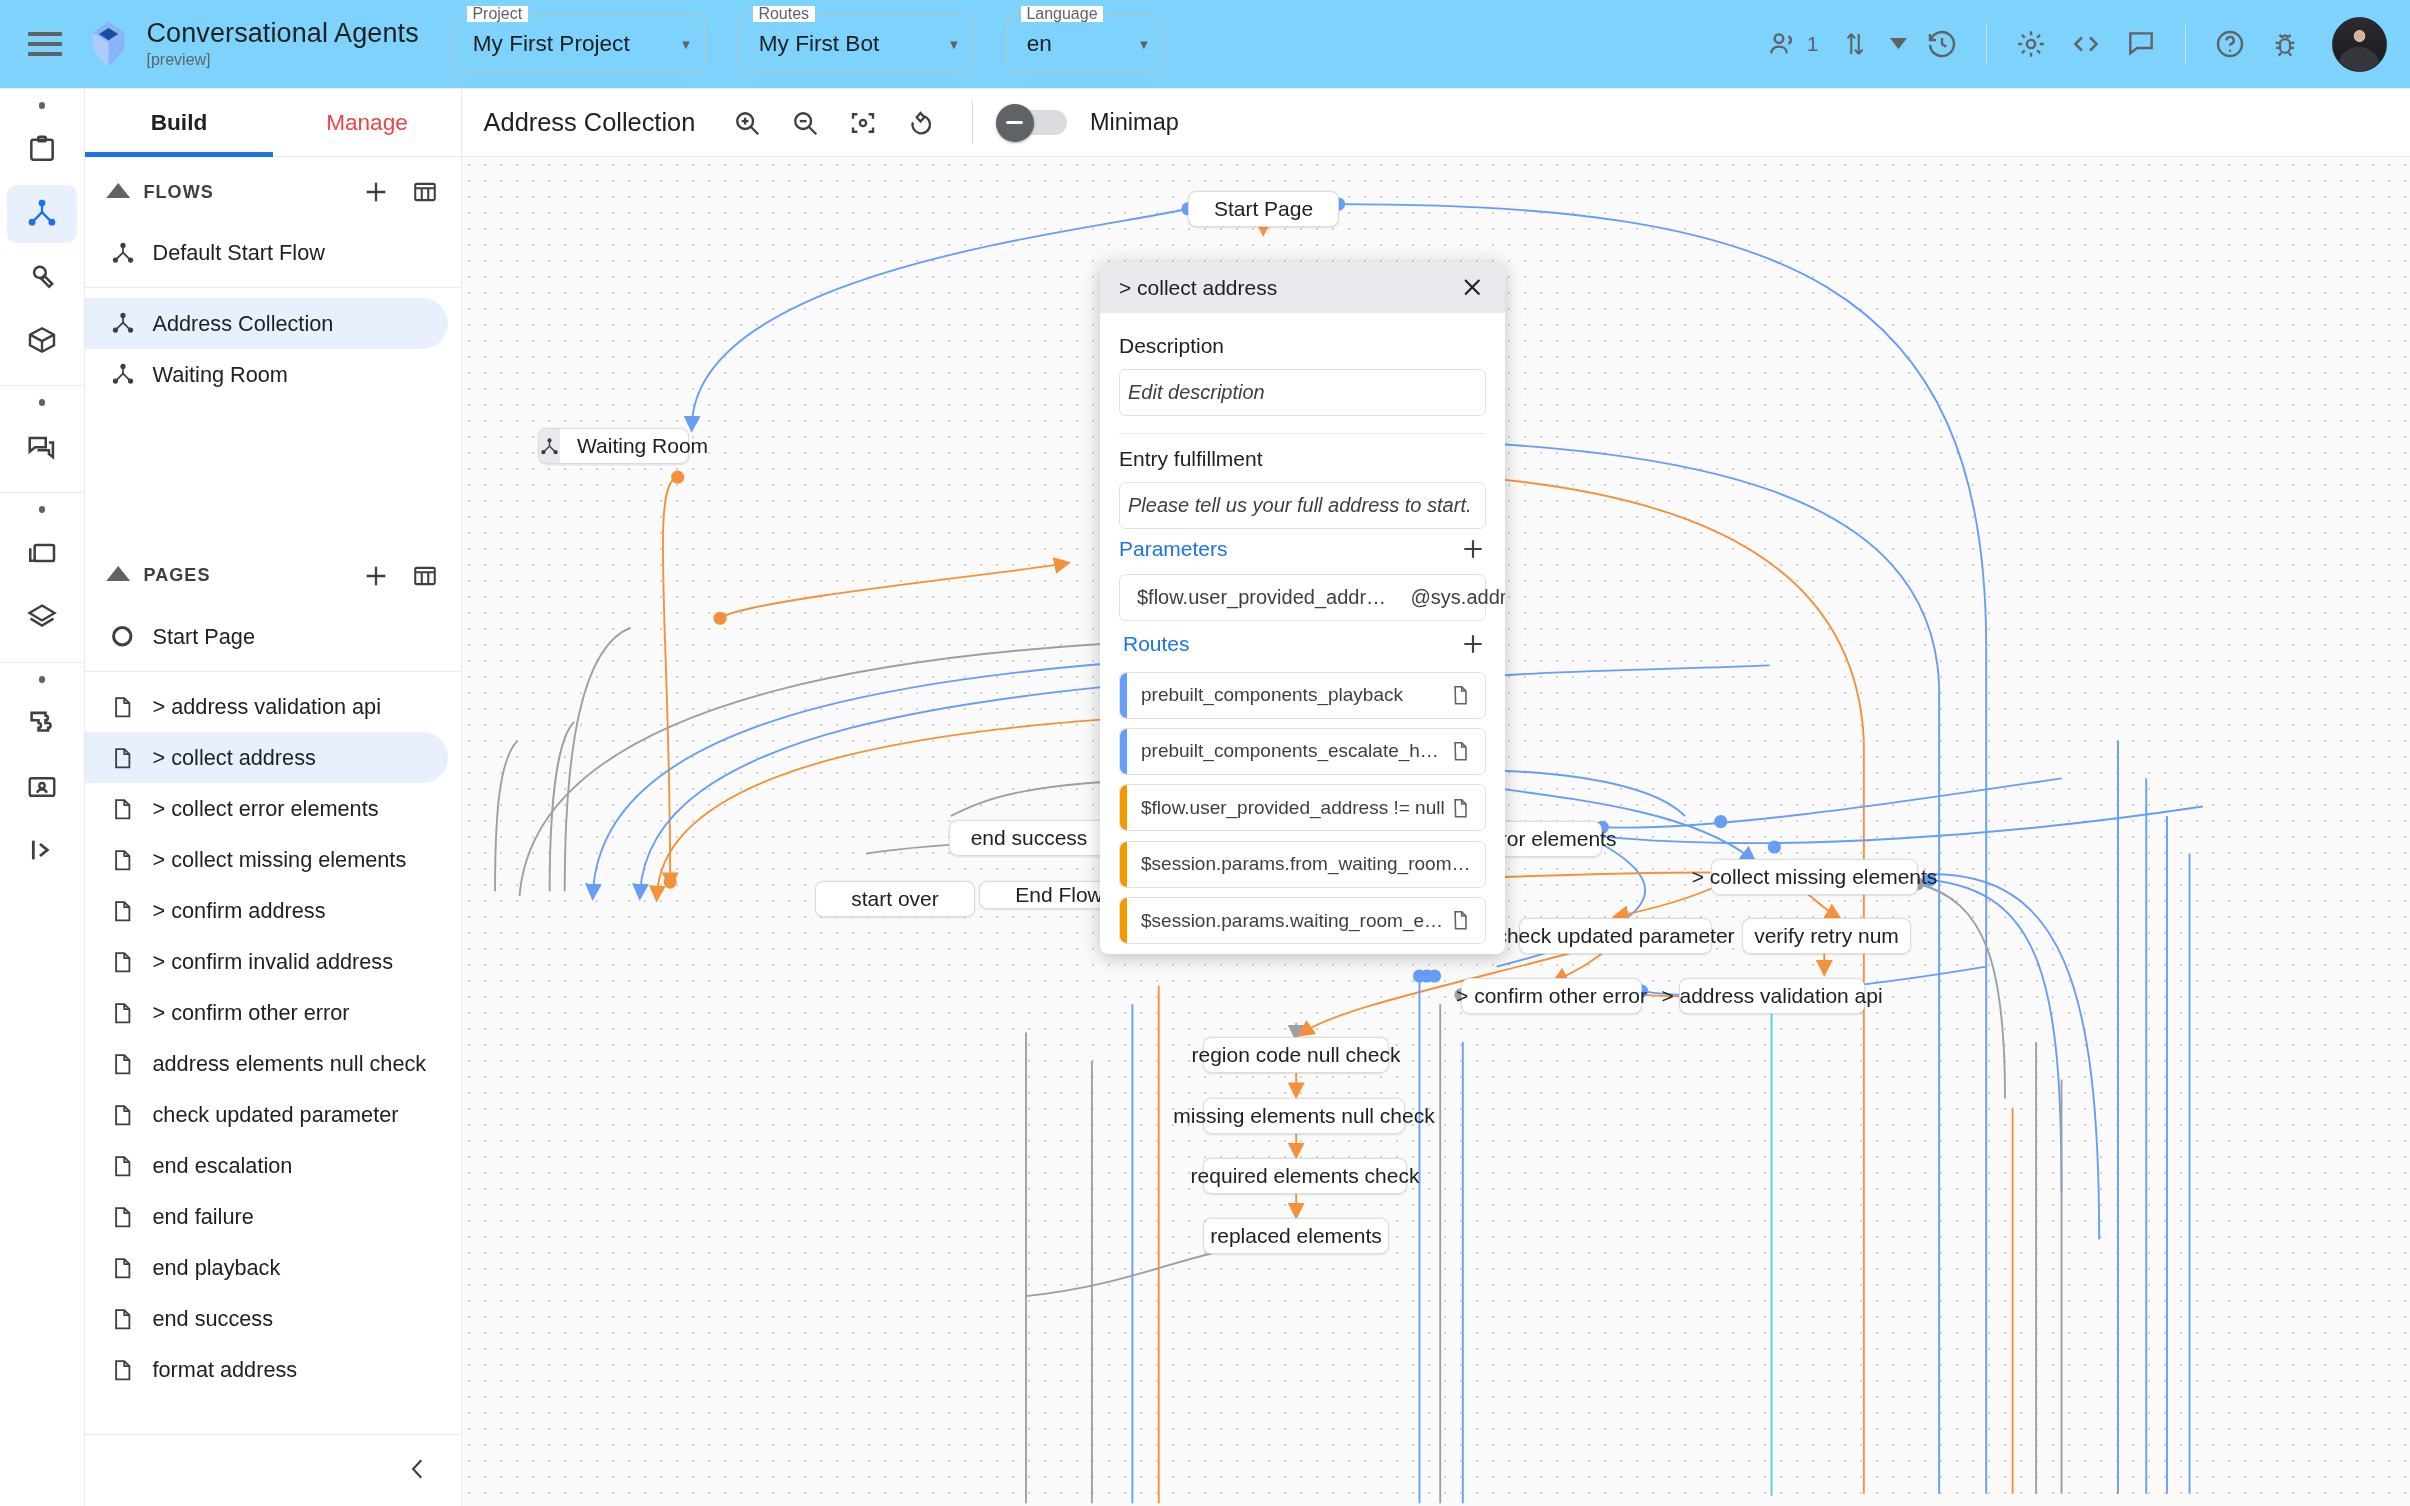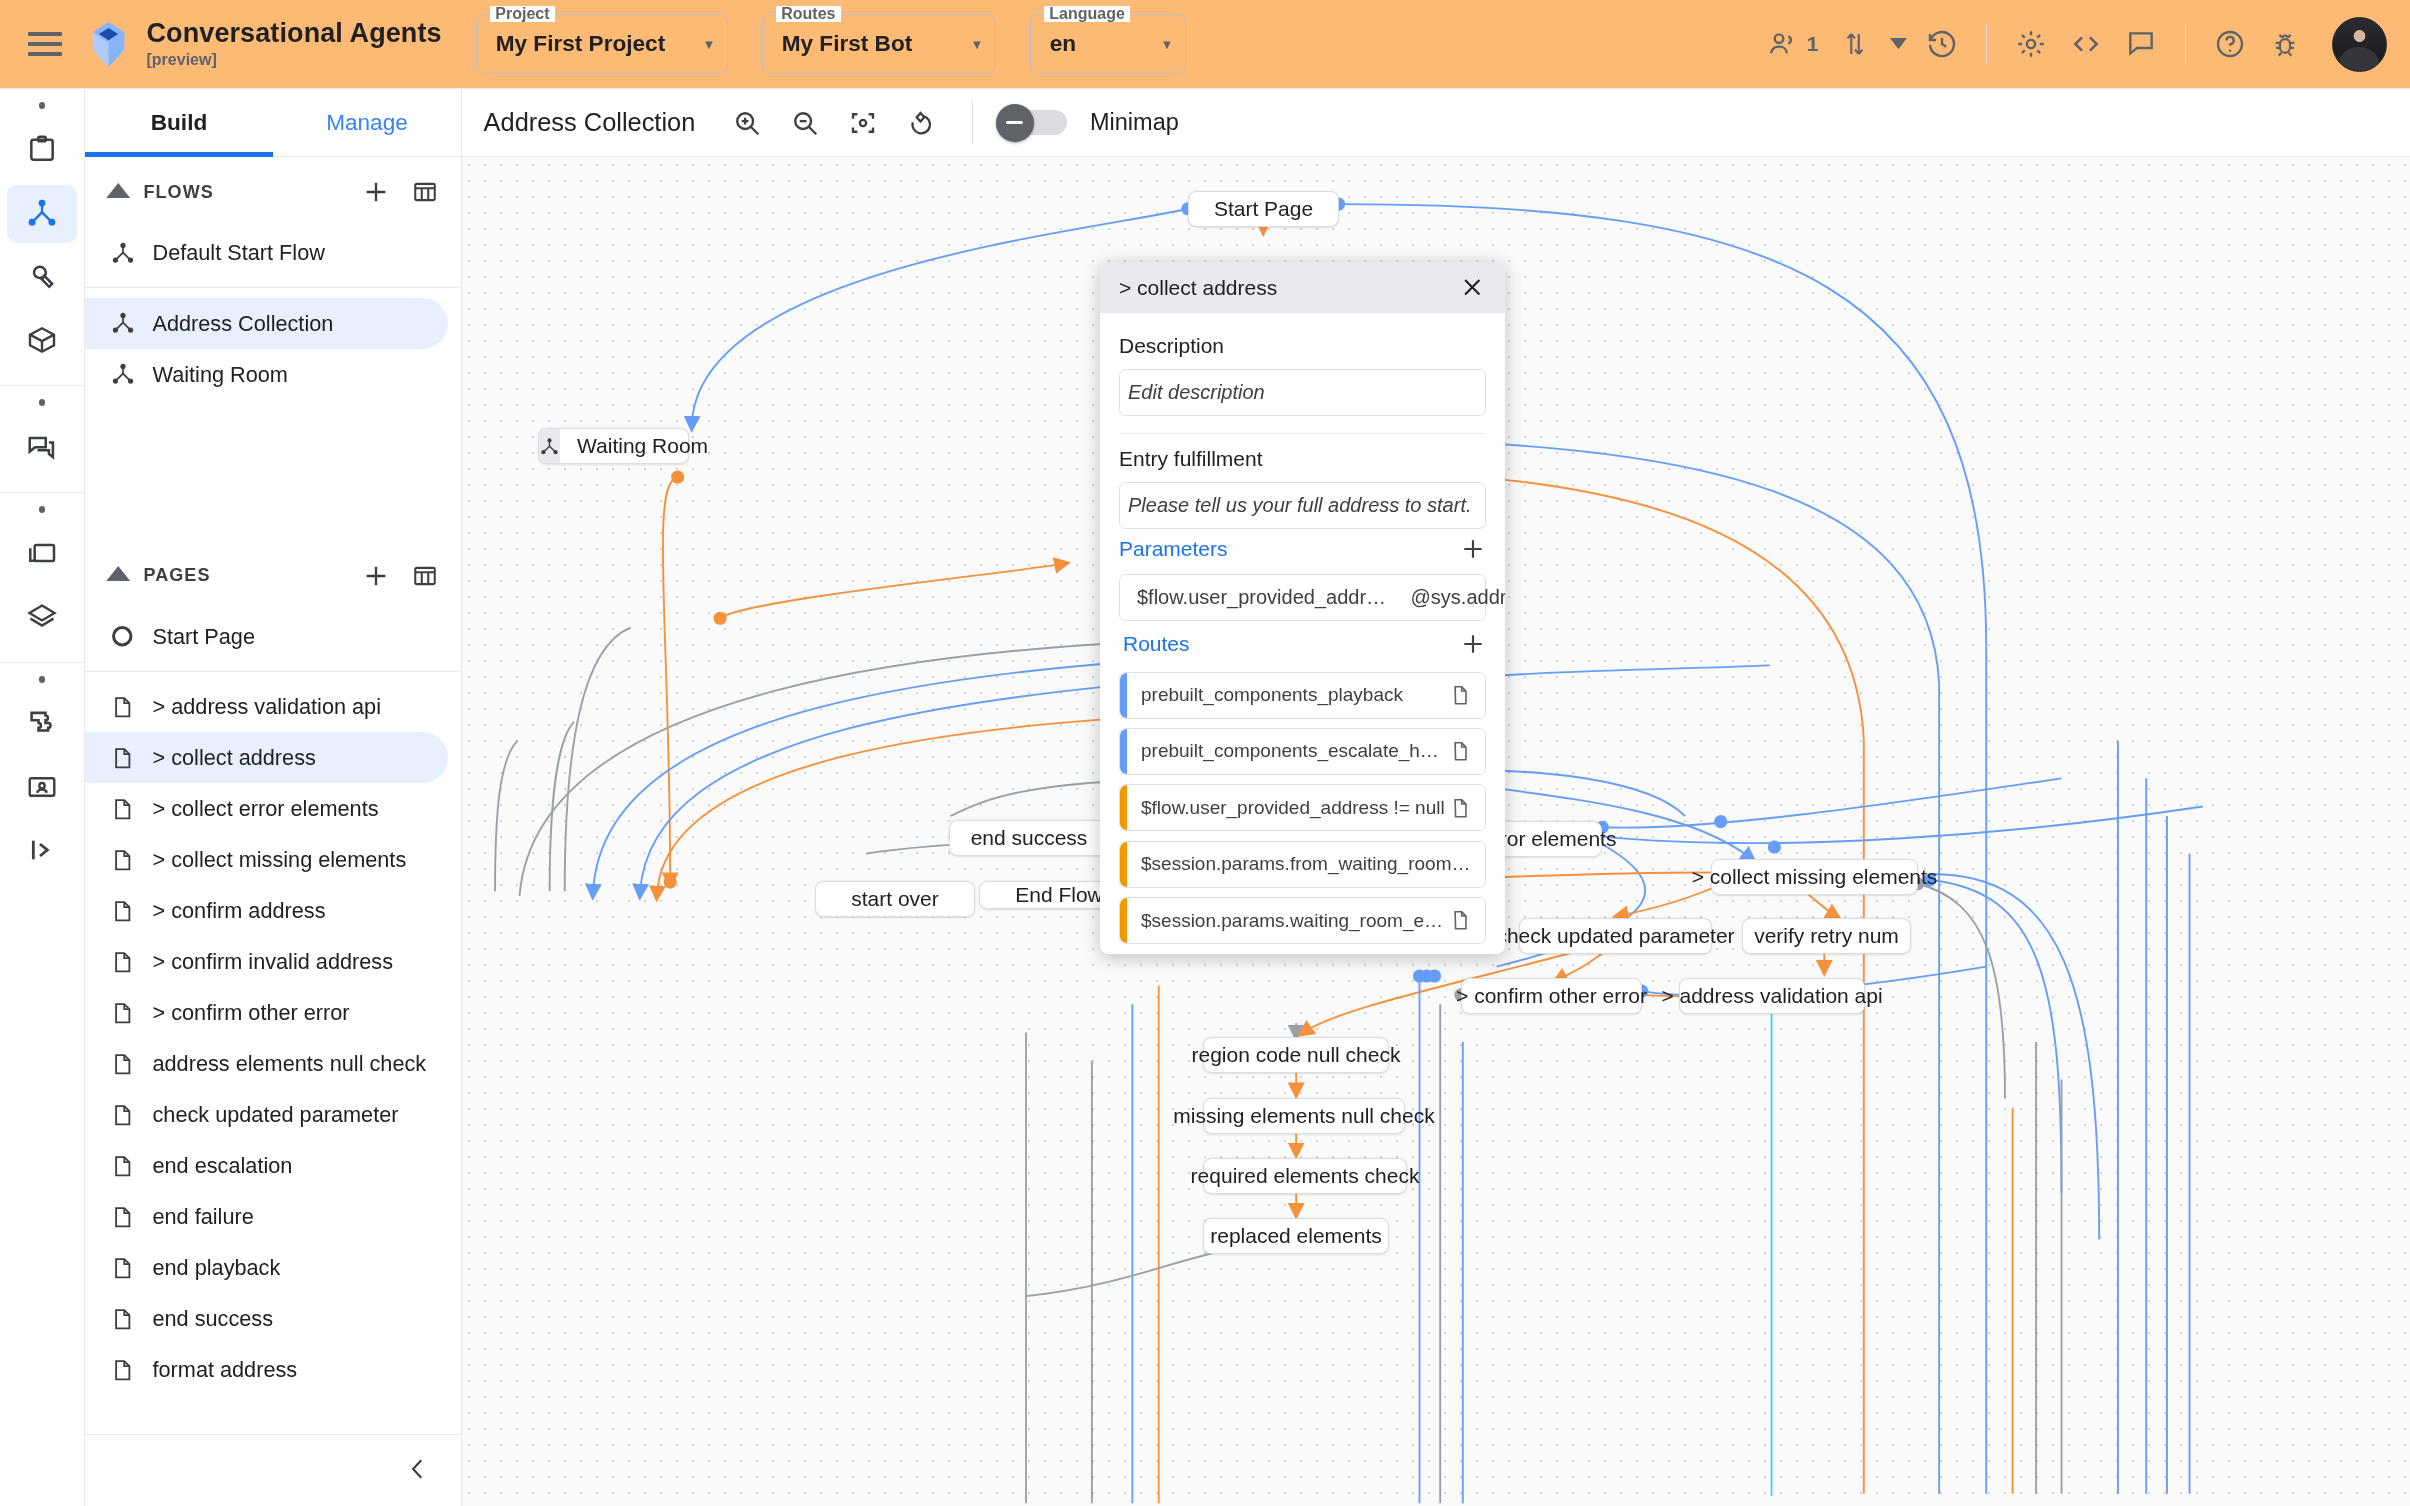--- a/index.html
+++ b/index.html
@@ -7,22 +7,22 @@
   body {
     width:2411px; height:1507px; overflow:hidden;
     font-family:"Liberation Sans", sans-serif;
     background:#fff; color:#3c4043;
     -webkit-font-smoothing:antialiased;
   }
 
   
   .topbar{
     position:absolute; left:0; top:0; width:2411px; height:89px;
-    background:#fdba74; display:flex; align-items:center;
-    border-bottom:0.9px solid #e8eaed; z-index:40;font-weight:bold;
+    background:#7dd3fc; display:flex; align-items:center;
+    border-bottom:0.9px solid #e8eaed; z-index:40;
   }
   .hamburger{ width:34px; height:24.5px; margin-left:28px; margin-right:24.5px;
      display:flex; flex-direction:column; justify-content:space-between; cursor:pointer;}
   .hamburger i{ display:block; height:3.8px; background:#5f6368; border-radius:0.9px; }
   .brandlogo{ width:43px; height:49px; margin-right:17px; }
   .brandtext{ display:flex; flex-direction:column; justify-content:center; }
   .brandtitle{ font-size:27px; color:#202124; line-height:1.1; letter-spacing:0.1px;}
   .brandsub{ font-size:16px; color:#5f6368; margin-top:1.9px;}
 
   .field{
@@ -68,21 +68,21 @@
   .railbtn.active{ background:#e8f0fe; color:#1a73e8; }
 
   
   .leftpanel{
     position:absolute; left:85px; top:89px; width:377px; height:1417px;
     background:#fff; border-right:0.9px solid #e8eaed; z-index:25;
     display:flex; flex-direction:column;
   }
   .tabs{ display:flex; height:68px; border-bottom:0.9px solid #e8eaed; }
   .tab{ flex:1; display:flex; align-items:center; justify-content:center;
-     font-size:22.6px; color:#3b82f6; cursor:pointer; position:relative;}
+     font-size:22.6px; color:#ef4444; cursor:pointer; position:relative;}
   .tab.active{ color:#202124; font-weight:600; }
   .tab.active::after{ content:""; position:absolute; left:0; bottom:-0.9px;
      width:100%; height:4.7px; background:#1a73e8; }
 
   .sec-head{ display:flex; align-items:center; height:70px; padding:0 22.6px 0 17px; }
   .chev{ width:32px; color:#5f6368; font-size:18px; text-align:center; cursor:pointer;}
   .sec-title{ font-size:18px; letter-spacing:1.1px; color:#3c4043; font-weight:600; margin-left:9.4px;}
   .sec-actions{ margin-left:auto; display:flex; gap:22.6px; align-items:center;}
   .sec-actions .ibtn{ color:#3c4043; cursor:pointer; display:flex; }
 

